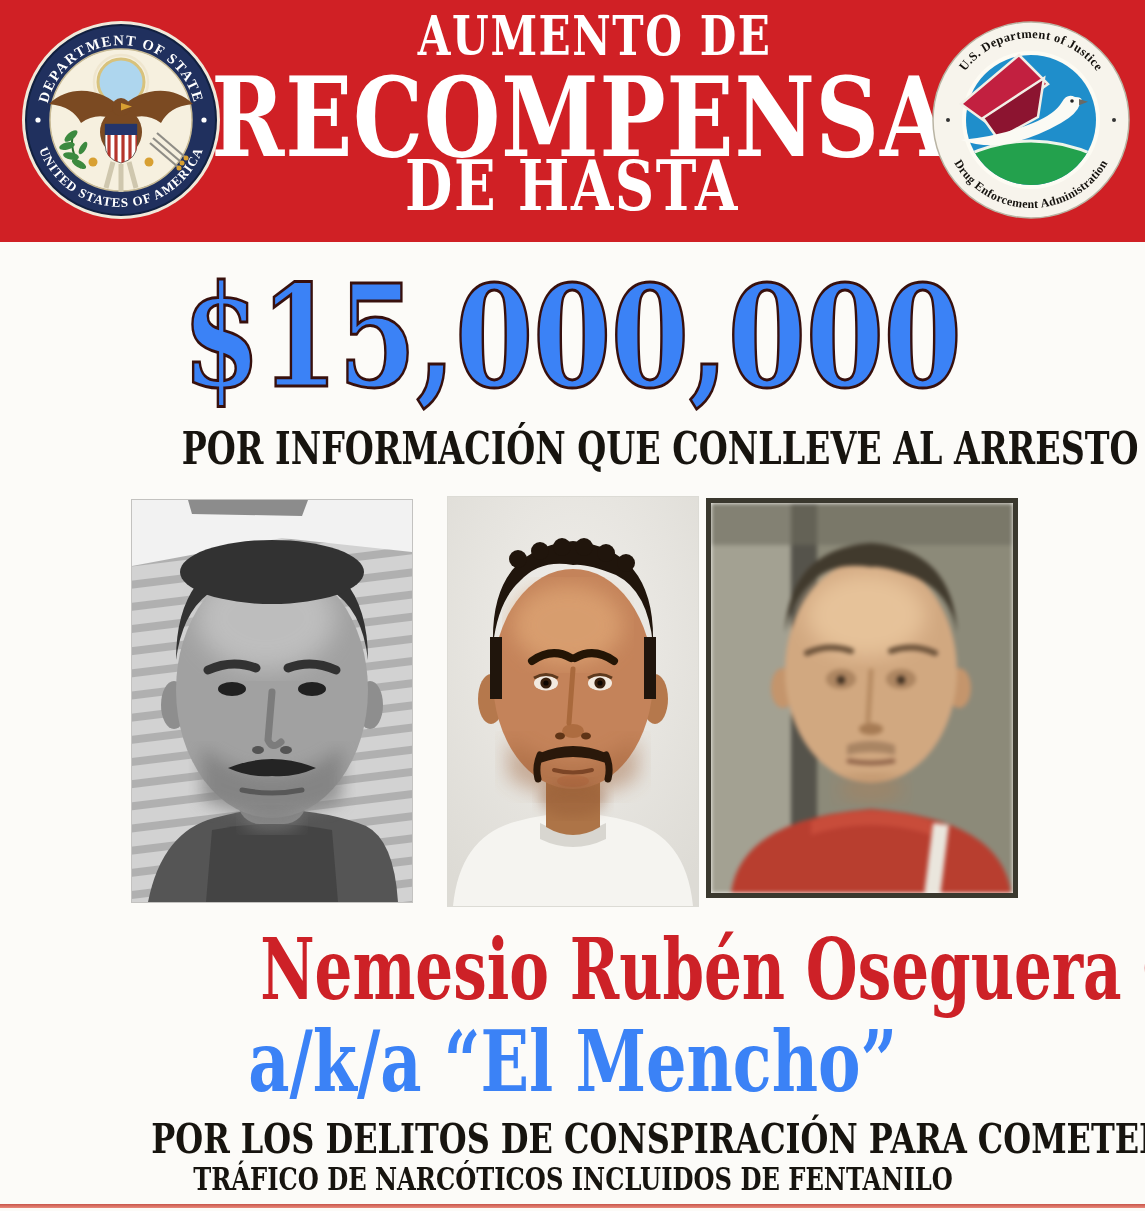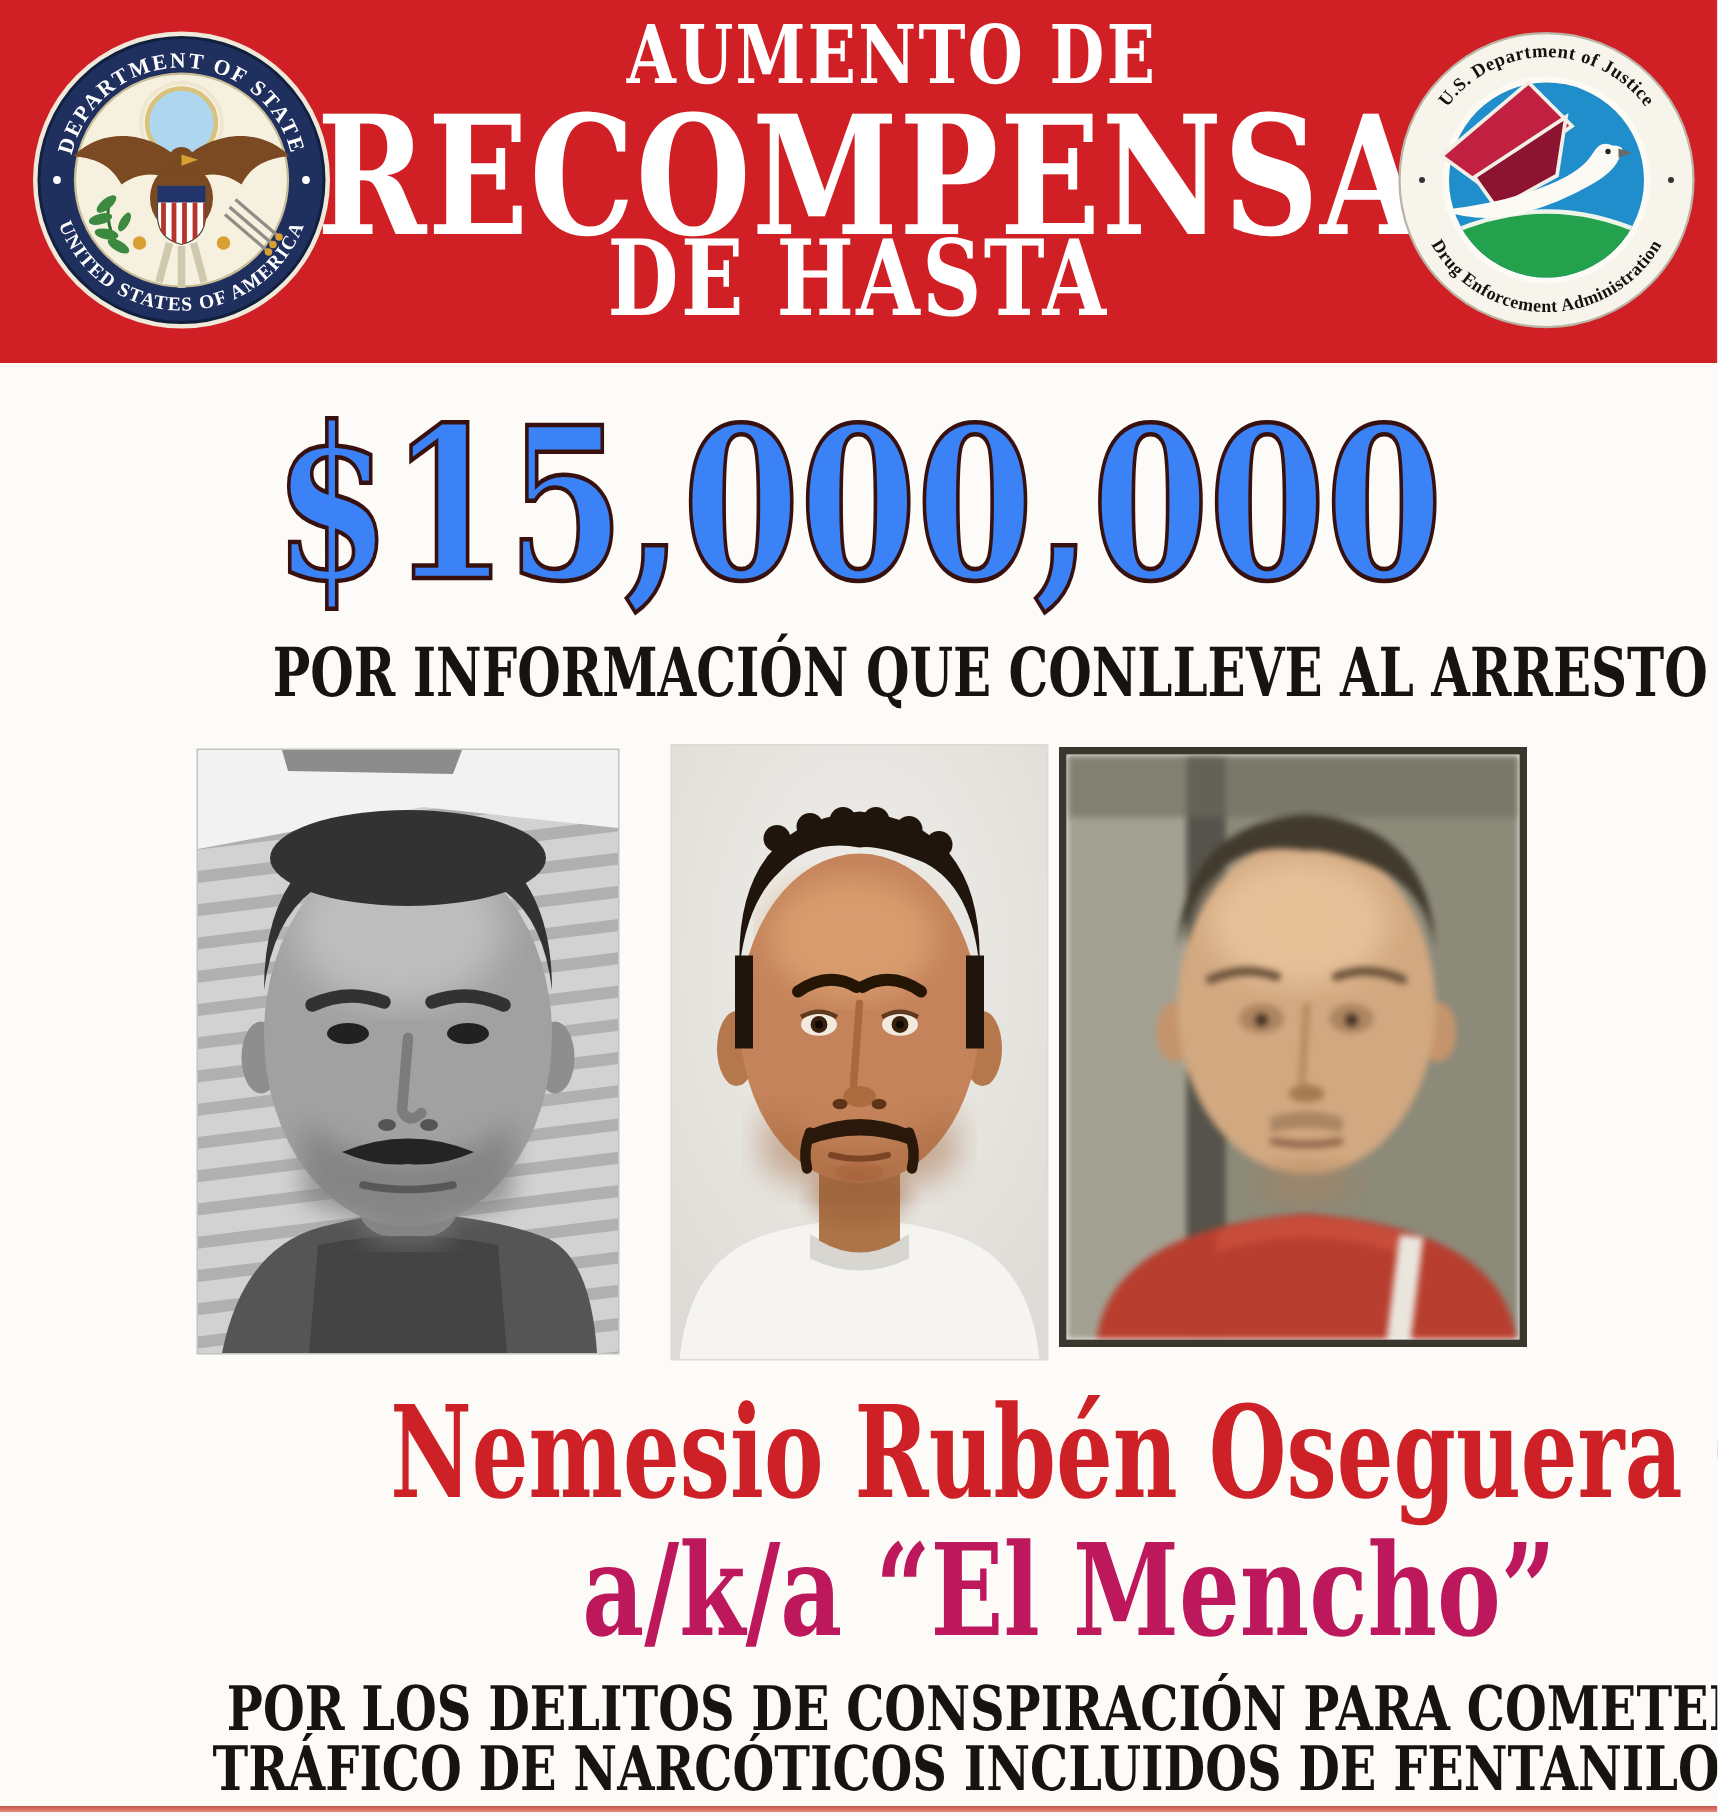--- a/index.html
+++ b/index.html
@@ -25,25 +25,25 @@
   
   .txt{position:absolute;left:0;right:0;text-align:center;white-space:nowrap;font-weight:bold;}
   .txt span{display:inline-block;}
   .amount{top:262px;font-size:140px;line-height:150px;color:#3b82f6;
           -webkit-text-stroke:3px #38100d;}
   .amount span{transform:scaleX(.80);}
   .info{top:424px;font-size:45px;line-height:50px;color:#17140f;}
   .info span{transform:scaleX(.74);}
   .name{top:924px;font-size:85px;line-height:90px;color:#cd2127;}
   .name span{transform:scaleX(.70);}
-  .alias{top:1016px;font-size:85px;line-height:90px;color:#be185d;text-align:right;}
+  .alias{top:1016px;font-size:85px;line-height:90px;color:#3b82f6;}
   .alias span{transform:scaleX(.75);}
   .charges1{top:1116px;font-size:41px;line-height:46px;color:#17140f;}
   .charges1 span{transform:scaleX(.78);}
-  .charges2{top:1156px;font-size:41px;line-height:46px;color:#17140f;}
+  .charges2{top:1156px;font-size:31px;line-height:46px;color:#17140f;}
   .charges2 span{transform:scaleX(.78);}
   
   .photo{position:absolute;overflow:hidden;}
   .photo svg{width:100%;height:100%;display:block;}
   .photo1{left:132px;top:500px;width:280px;height:402px;box-shadow:0 0 0 1px rgba(90,90,90,.35);}
   .photo1 svg{filter:grayscale(1) brightness(1.02) blur(.4px);}
   .photo2{left:448px;top:497px;width:250px;height:409px;box-shadow:0 0 0 1px rgba(160,160,150,.35);}
   .photo2 svg{filter:blur(.3px);}
   .photo3{left:706px;top:498px;width:312px;height:400px;border:5px solid #3a382e;box-sizing:border-box;}
   .photo3 svg{filter:blur(2.3px) saturate(.92);}

